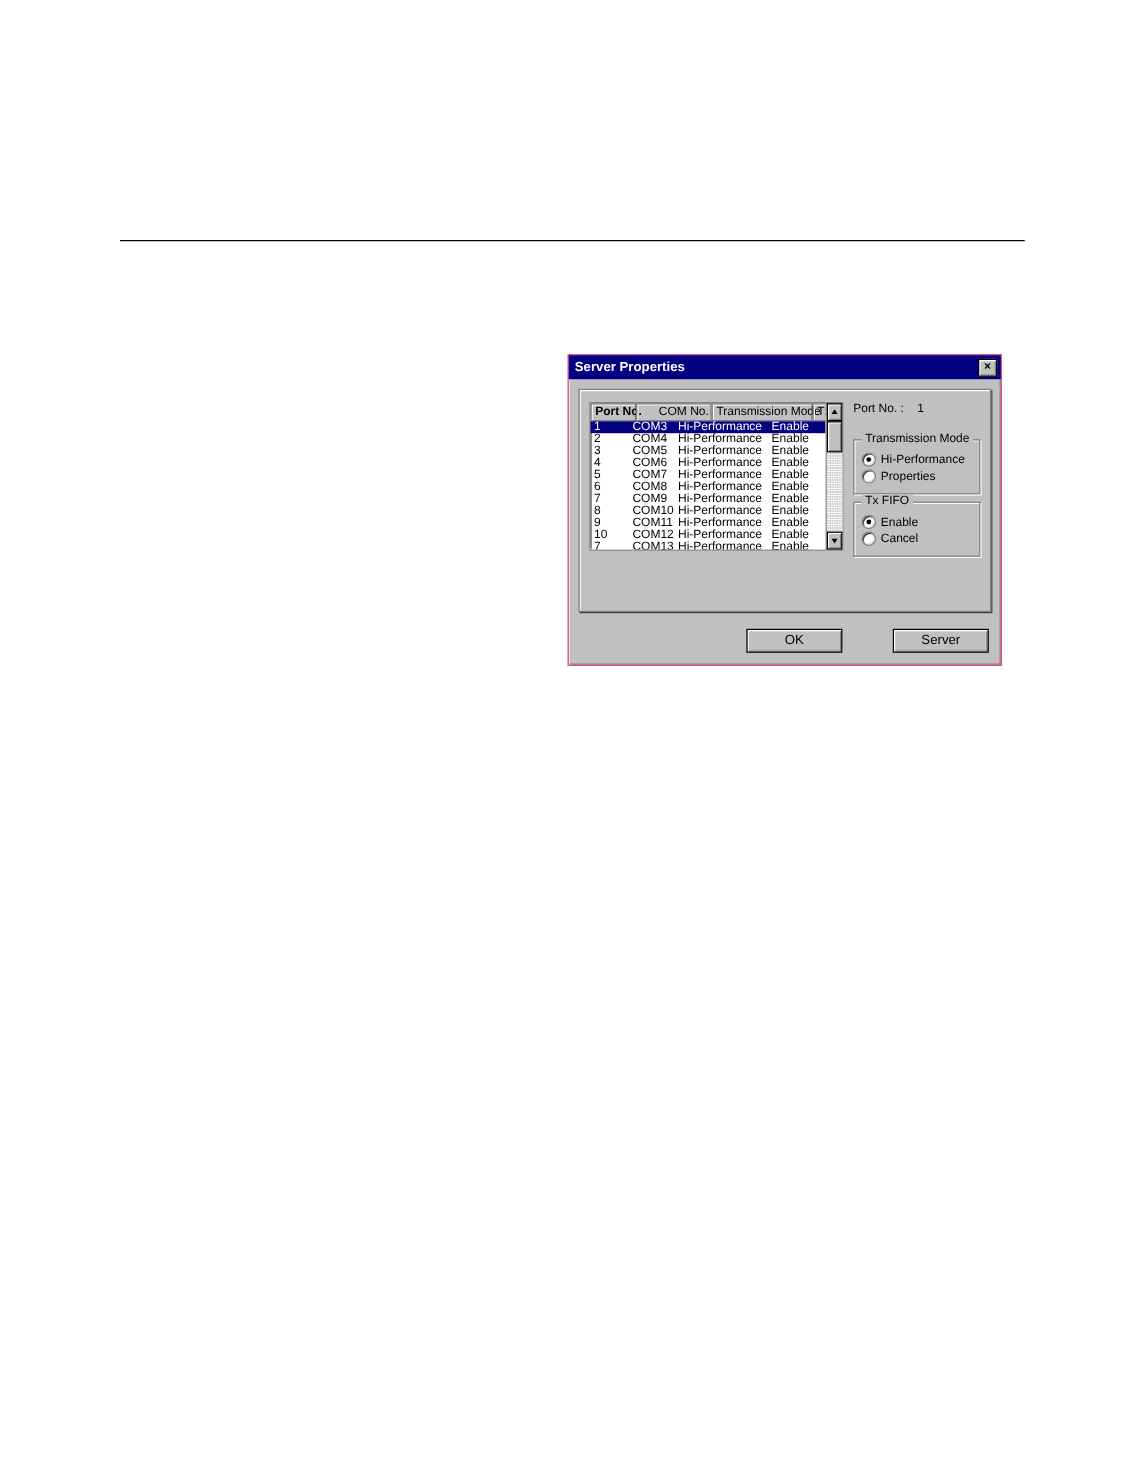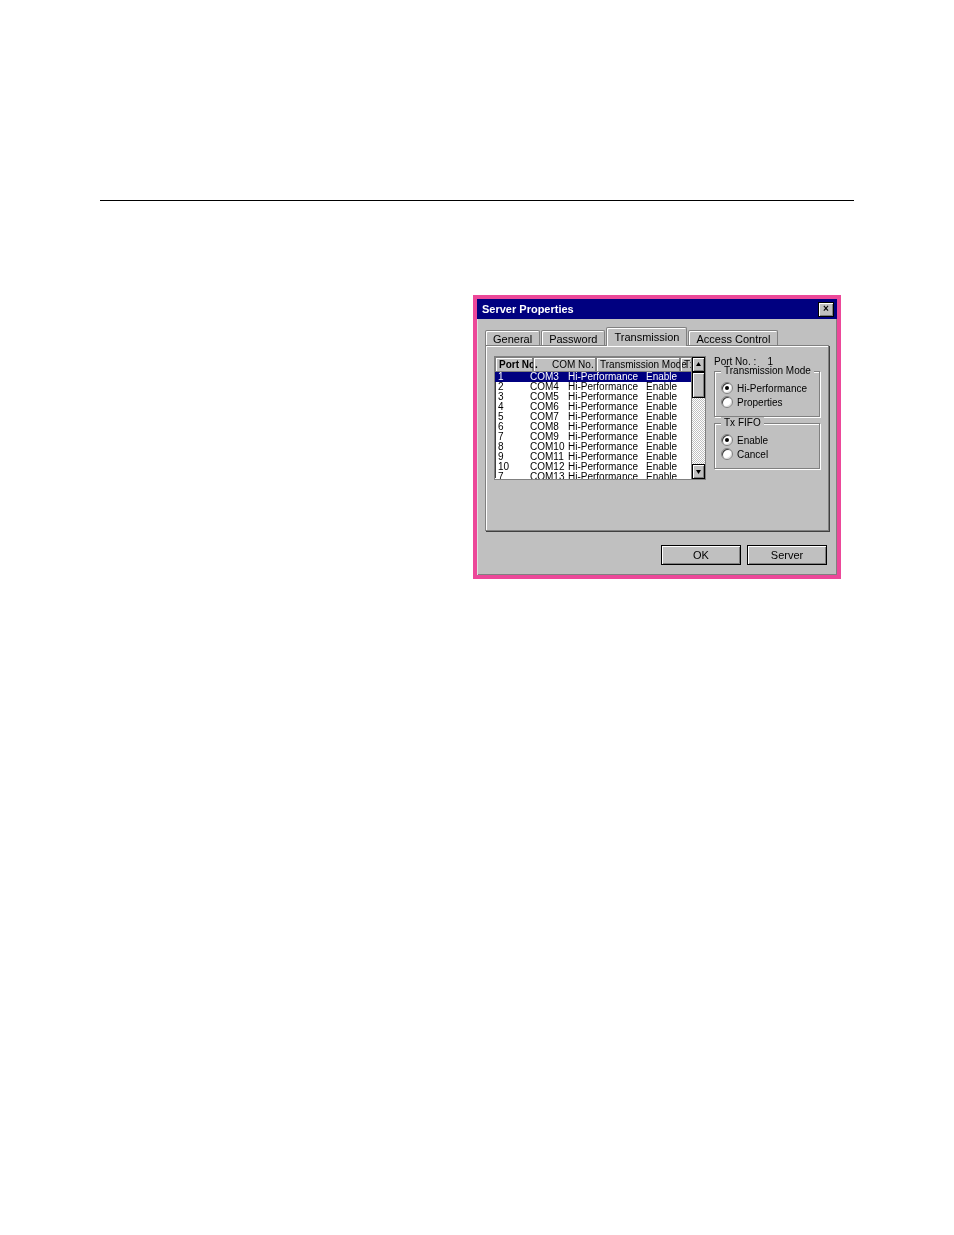--- a/index.html
+++ b/index.html
@@ -19,21 +19,21 @@
     width: 754px;
     height: 0;
     border-top: 1px solid #000;
   }
   .dialog {
     position: absolute;
     left: 473px;
     top: 295px;
     width: 360px;
     background: #c0c0c0;
-    border: 4px solid #ec4899;
+    border: 1px solid #ec4899;
     box-shadow: inset 1px 1px 0 #dfdfdf, inset -1px -1px 0 #808080;
   }
   .titlebar {
     background: #000080;
     color: #fff;
     font-weight: bold;
     display: flex;
     align-items: center;
     justify-content: space-between;
     padding: 2px 3px;
@@ -158,21 +158,21 @@
     height: 24px;
     background: #c0c0c0;
     border: 1px solid #000;
     box-shadow: inset 1px 1px 0 #fff, inset -1px -1px 0 #808080;
   }
   
   .right {
     flex: 1;
     font-size: 10px;
   }
-  .portline { margin-bottom: 4px; }
+  .portline { margin-bottom: 20px; }
   .group {
     border: 1px solid #808080;
     box-shadow: 1px 1px 0 #fff, inset 1px 1px 0 #fff;
     padding: 8px 6px 6px 6px;
     margin-bottom: 6px;
     position: relative;
   }
   .group-title {
     position: absolute;
     top: -7px;
@@ -208,42 +208,37 @@
     padding: 6px 10px 10px 10px;
   }
   .btn {
     min-width: 62px;
     text-align: center;
     background: #c0c0c0;
     border: 1px solid #000;
     box-shadow: inset 1px 1px 0 #fff, inset -1px -1px 0 #808080;
     padding: 3px 8px;
     font-size: 11px;
+    margin-left: 36px;
   }
 </style>
 </head>
 <body>
 
 <div class="hr"></div>
 
 <div class="dialog">
   <div class="titlebar">
     <span class="t-text">Server Properties</span>
     <span class="t-close">
       <span>×</span>
     </span>
   </div>
 
   <div class="client">
-    <div class="tabs">
-      <div class="tab"><span>General</span></div>
-      <div class="tab"><span>Password</span></div>
-      <div class="tab active"><span>Transmission</span></div>
-      <div class="tab"><span>Access Control</span></div>
-    </div>
 
     <div class="tabpage">
       <div class="row">
 
         <div class="listwrap">
           <div class="list">
             <div class="list-head">
               <div class="c-port">Port No.</div>
               <div class="c-com">COM No.</div>
               <div class="c-mode">Transmission Mode</div>

